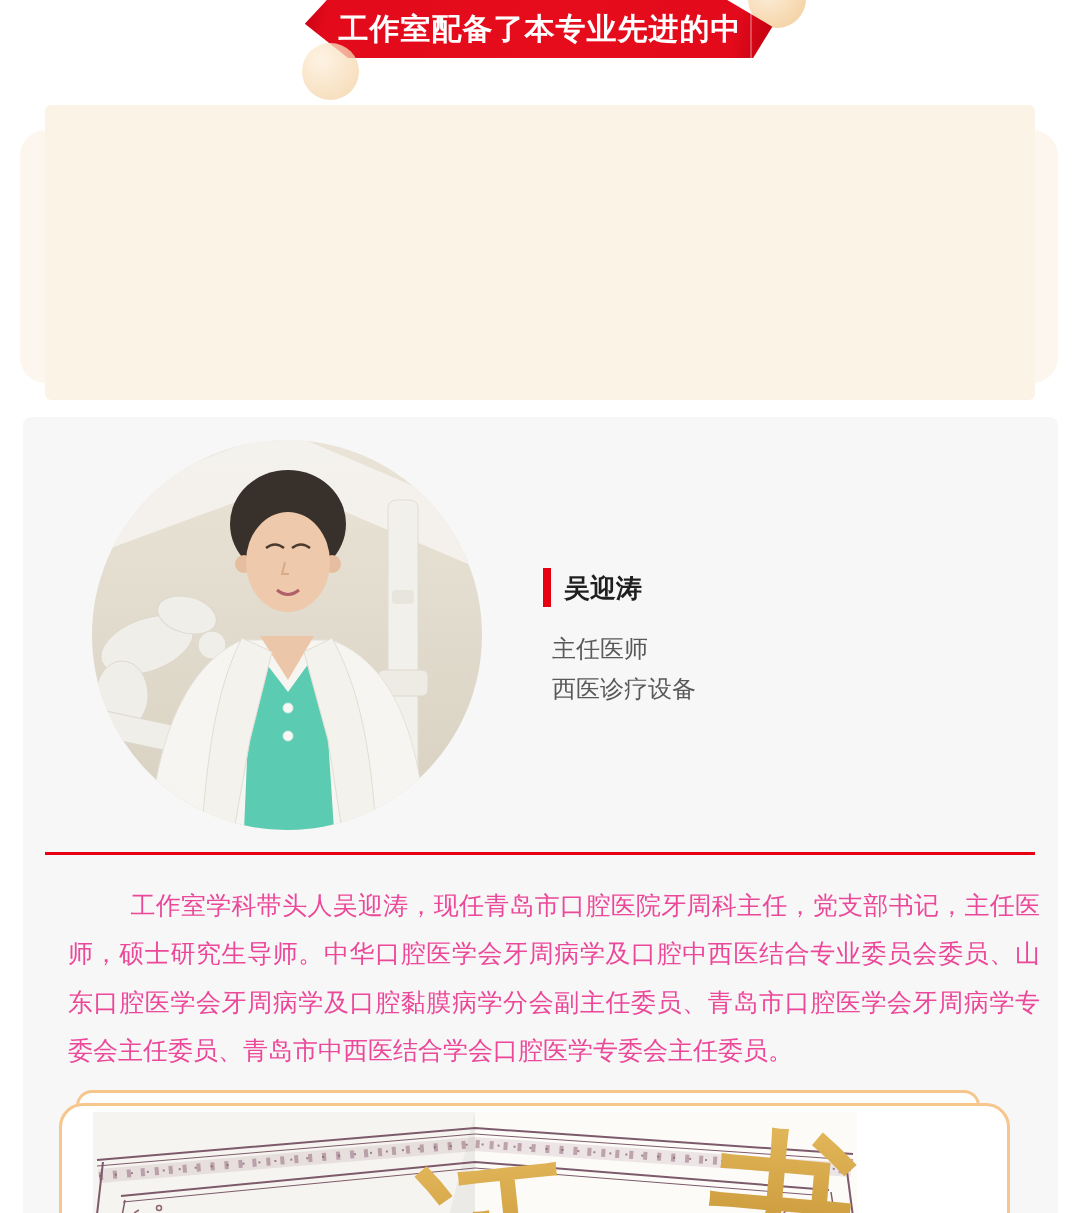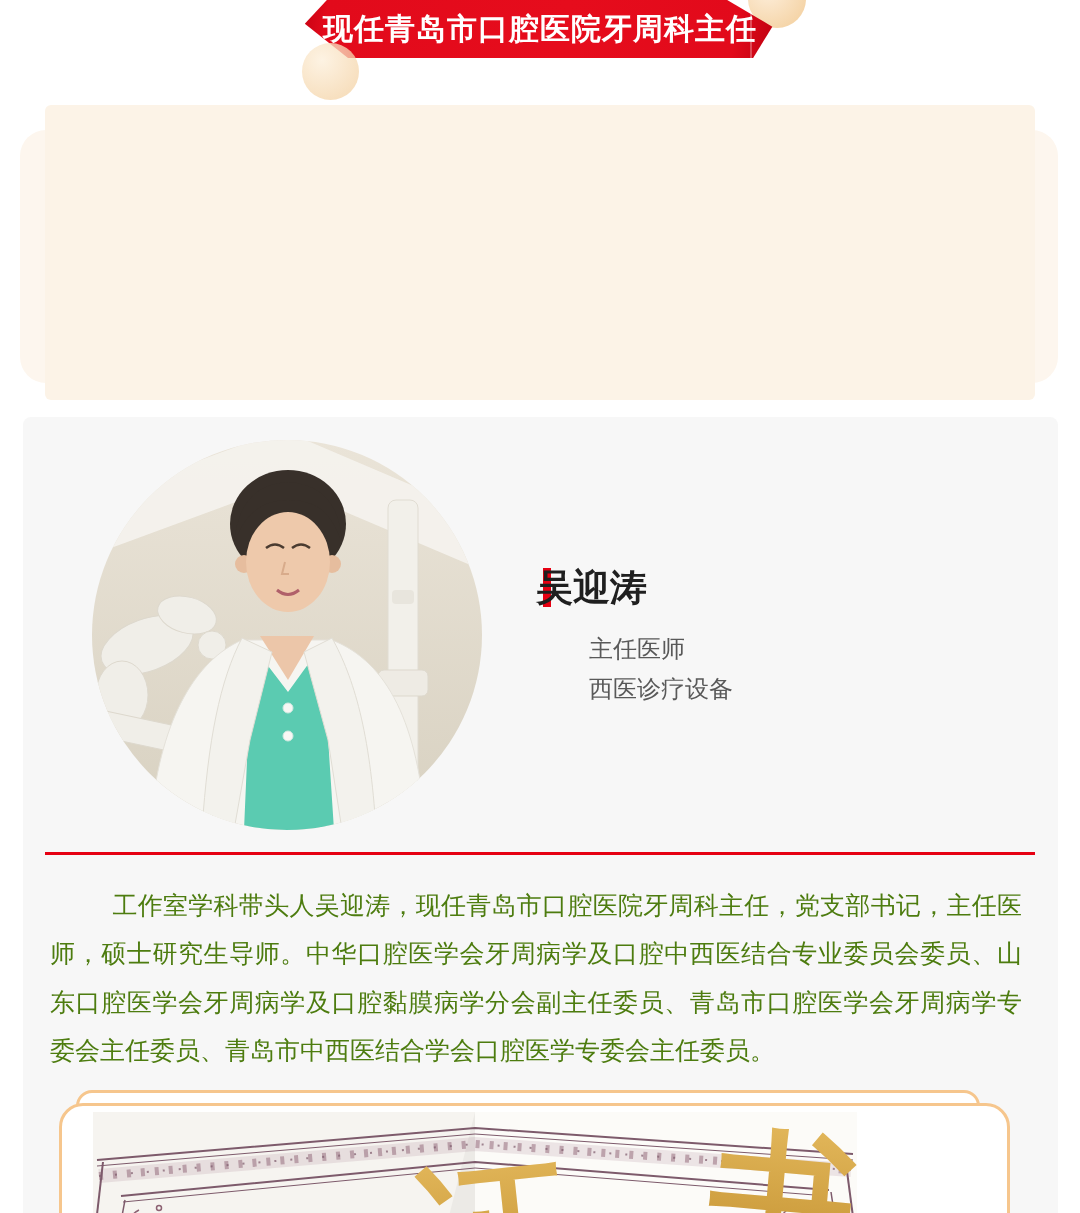--- a/index.html
+++ b/index.html
@@ -31,45 +31,45 @@
     position:absolute;left:43px;top:144px;width:994px;margin:0;
     font-size:24px;line-height:45.5px;color:#141414;text-align:justify;text-indent:2.5em;
   }
   
   .profile-card{position:absolute;left:23px;top:417px;width:1035px;height:796px;
     border-radius:8px 8px 0 0;background:#f7f7f7;}
   .portrait{position:absolute;left:92px;top:440px;width:390px;height:390px;
     border-radius:50%;overflow:hidden;}
   .portrait svg{display:block;}
   .name-bar{position:absolute;left:543px;top:568px;width:8px;height:39px;background:#e60012;}
-  .person-name{position:absolute;left:536px;top:570px;margin:0;
-    font-size:37px;font-weight:bold;color:#1f1f1f;line-height:36px;}
-  .person-title{position:absolute;left:589px;margin:0;font-size:24px;color:#595959;line-height:30px;}
+  .person-name{position:absolute;left:564px;top:570px;margin:0;
+    font-size:26px;font-weight:bold;color:#1f1f1f;line-height:36px;}
+  .person-title{position:absolute;left:552px;margin:0;font-size:24px;color:#595959;line-height:30px;}
   .person-title.t0{top:634px;}
   .person-title.t1{top:674px;}
   .divider{position:absolute;left:45px;top:852px;width:990px;height:3px;background:#e60012;}
   .bio-text{
-    position:absolute;left:50px;top:881px;width:972px;margin:0;
-    font-size:25px;line-height:48.3px;color:#4d7c0f;text-align:justify;text-indent:2.5em;
+    position:absolute;left:68px;top:881px;width:972px;margin:0;
+    font-size:25px;line-height:48.3px;color:#ec4899;text-align:justify;text-indent:2.5em;
   }
   
   .cert-back{position:absolute;left:76px;top:1090px;width:904px;height:140px;
     border:3px solid #f6c68d;border-radius:16px;background:#ffffff;box-sizing:border-box;}
   .cert-front{position:absolute;left:59px;top:1103px;width:951px;height:130px;
     border:3px solid #f6c68d;border-radius:24px 24px 0 0;background:#ffffff;box-sizing:border-box;}
   .cert-photo{position:absolute;left:93px;top:1112px;width:764px;height:101px;overflow:hidden;}
 </style>
 </head>
 <body>
 
 <div class="page">
 
   <div class="decor-circle circle-right"></div>
   <div class="ribbon">
-    <span class="title">现任青岛市口腔医院牙周科主任</span>
+    <span class="title">工作室配备了本专业先进的中</span>
   </div>
   <div class="decor-circle circle-left"></div>
 
   <div class="intro-back"></div>
   <div class="intro-front"></div>
 
   <div class="profile-card"></div>
 
   <div class="portrait">
     <svg width="390" height="390" viewBox="0 0 390 390">

